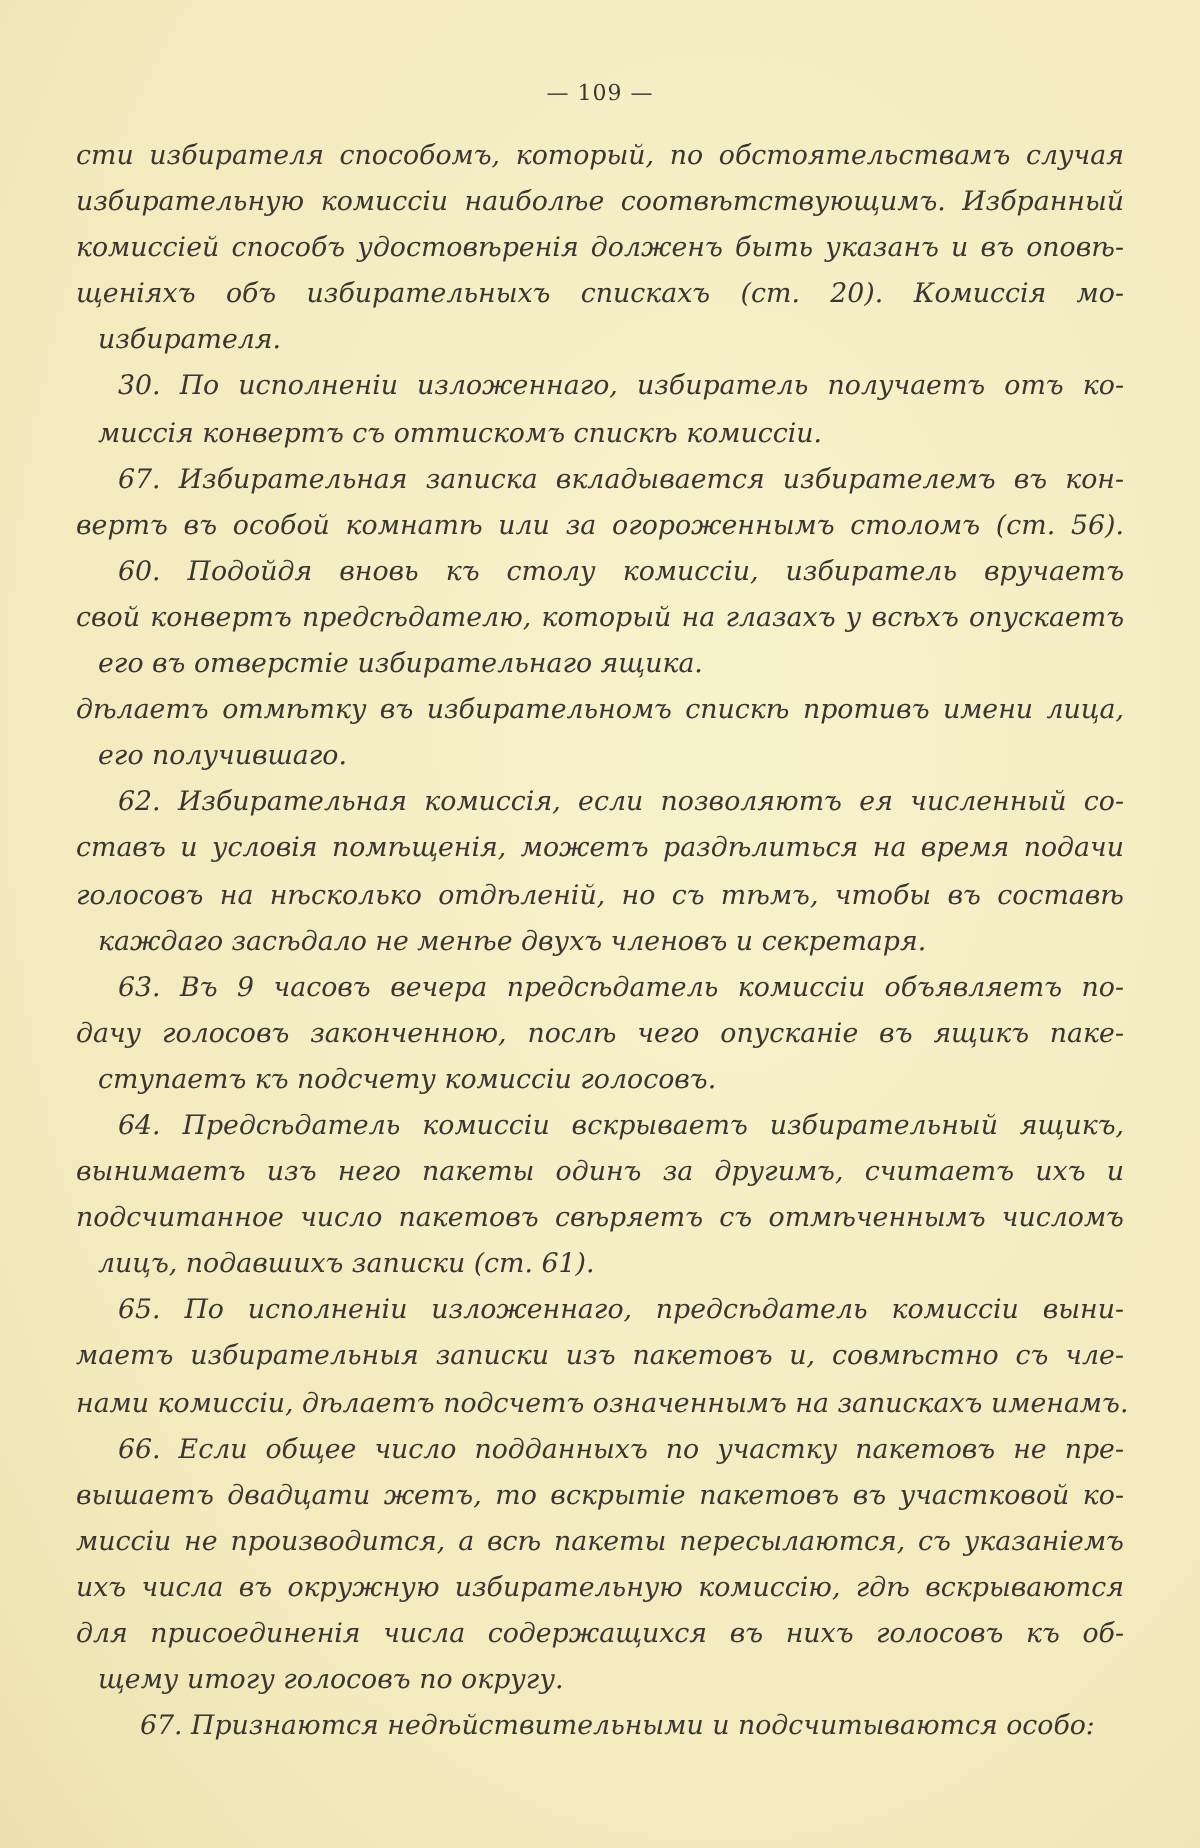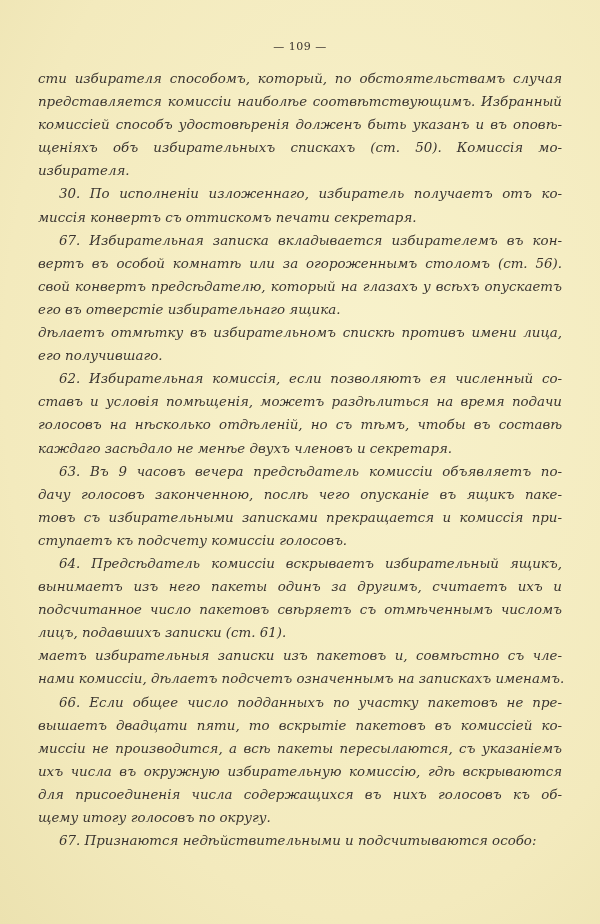--- a/index.html
+++ b/index.html
@@ -18,56 +18,57 @@
   .text-block {
     position: absolute; top: 67px; left: 38px; width: 524px;
     font-size: 13.4px; line-height: 23.1px;
   }
   .line {
     display: block; white-space: nowrap;
     text-align: justify; text-align-last: justify;
     height: 23.1px;
     font-style: italic;
   }
-  .line.last { text-align-last: left; }
+  .line.last { text-align-last: left; margin-left: 11px; }
   .line.indent { padding-left: 21px; }
 </style>
 </head>
 <body>
 
 <div class="page-number">— 109 —</div>
 
 <div class="text-block" id="text-block">
     <span class="line">сти избирателя  способомъ, который, по обстоятельствамъ  случая</span>
-    <span class="line">представляется комиссіи наиболѣе соотвѣтствующимъ. Избранный</span>
+    <span class="line">избирательную комиссіи наиболѣе соотвѣтствующимъ. Избранный</span>
     <span class="line">комиссіей способъ удостовѣренія долженъ быть указанъ и въ оповѣ-</span>
-    <span class="line">щеніяхъ объ избирательныхъ спискахъ (ст. 50). Комиссія мо-</span>
+    <span class="line">щеніяхъ объ избирательныхъ спискахъ (ст. 20). Комиссія мо-</span>
     <span class="line last">избирателя.</span>
     <span class="line indent">30. По исполненіи изложеннаго, избиратель получаетъ отъ ко-</span>
-    <span class="line last">миссія конвертъ съ оттискомъ печати секретаря.</span>
+    <span class="line last">миссія конвертъ съ оттискомъ спискѣ комиссіи.</span>
     <span class="line indent">67. Избирательная записка вкладывается избирателемъ въ кон-</span>
     <span class="line">вертъ въ особой комнатѣ или за огороженнымъ столомъ (ст. 56).</span>
+    <span class="line indent">60. Подойдя вновь къ столу комиссіи, избиратель вручаетъ</span>
     <span class="line">свой конвертъ предсѣдателю, который на глазахъ у всѣхъ опускаетъ</span>
     <span class="line last">его въ отверстіе избирательнаго ящика.</span>
     <span class="line">дѣлаетъ отмѣтку въ избирательномъ спискѣ противъ имени лица,</span>
     <span class="line last">его получившаго.</span>
     <span class="line indent">62. Избирательная комиссія, если позволяютъ ея численный со-</span>
     <span class="line">ставъ и условія помѣщенія, можетъ раздѣлиться на время подачи</span>
     <span class="line">голосовъ на нѣсколько отдѣленій, но съ тѣмъ, чтобы въ составѣ</span>
     <span class="line last">каждаго засѣдало не менѣе двухъ членовъ и секретаря.</span>
     <span class="line indent">63. Въ 9 часовъ вечера предсѣдатель комиссіи объявляетъ по-</span>
     <span class="line">дачу голосовъ законченною, послѣ чего опусканіе въ ящикъ паке-</span>
-    <span class="line">товъ съ избирательными записками прекращается и комиссія при-</span>
     <span class="line last">ступаетъ къ подсчету комиссіи  голосовъ.</span>
     <span class="line indent">64. Предсѣдатель комиссіи вскрываетъ избирательный ящикъ,</span>
     <span class="line">вынимаетъ изъ него пакеты одинъ за другимъ, считаетъ ихъ и</span>
     <span class="line">подсчитанное число пакетовъ свѣряетъ съ отмѣченнымъ числомъ</span>
     <span class="line last">лицъ, подавшихъ записки (ст. 61).</span>
+    <span class="line indent">65. По исполненіи изложеннаго, предсѣдатель комиссіи выни-</span>
     <span class="line">маетъ избирательныя записки изъ пакетовъ и, совмѣстно съ чле-</span>
     <span class="line">нами комиссіи, дѣлаетъ подсчетъ означеннымъ на запискахъ именамъ.</span>
     <span class="line indent">66. Если общее число подданныхъ по участку пакетовъ не пре-</span>
-    <span class="line">вышаетъ двадцати пяти, то вскрытіе пакетовъ въ комиссіей ко-</span>
+    <span class="line">вышаетъ двадцати жетъ, то вскрытіе пакетовъ въ участковой ко-</span>
     <span class="line">миссіи не производится, а всѣ пакеты пересылаются, съ указаніемъ</span>
     <span class="line">ихъ числа въ окружную избирательную комиссію, гдѣ вскрываются</span>
     <span class="line">для присоединенія числа содержащихся въ нихъ голосовъ къ об-</span>
     <span class="line last">щему итогу голосовъ по округу.</span>
     <span class="line indent last">67. Признаются недѣйствительными и подсчитываются особо:</span>
   </div>
 
 </body></html>

